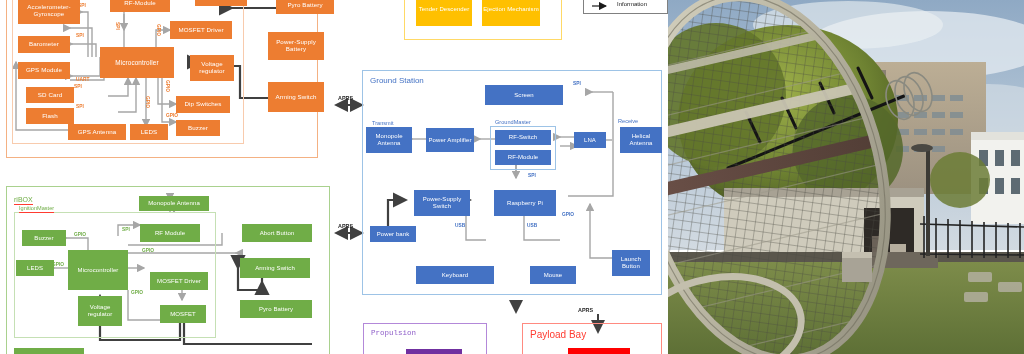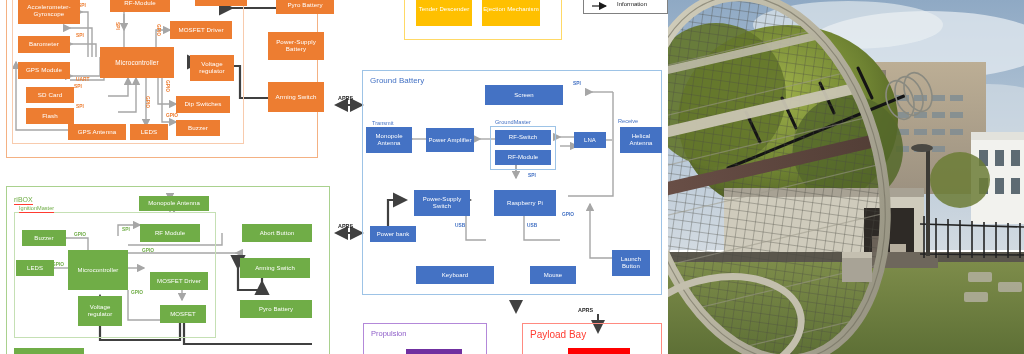--- a/index.html
+++ b/index.html
@@ -263,21 +263,21 @@
   </div>
   <div class="node green" style="left:14px; top:348px; width:70px; height:12px; font-size:6px;"></div>
 
   <div class="edgelabel lbl-green" style="left:74px; top:232px; font-size:4.8px;">GPIO</div>
   <div class="edgelabel lbl-green" style="left:122px; top:227px; font-size:4.8px;">SPI</div>
   <div class="edgelabel lbl-green" style="left:142px; top:248px; font-size:4.8px;">GPIO</div>
   <div class="edgelabel lbl-green" style="left:52px; top:262px; font-size:4.8px;">GPIO</div>
   <div class="edgelabel lbl-green" style="left:131px; top:290px; font-size:4.8px;">GPIO</div>
 
   <div class="group" style="left:362px; top:70px; width:300px; height:225px; border:1.2px solid #9DC3E6;"></div>
-  <div class="gtitle" style="position:absolute; left:370px; top:76px; font-size:8px; color:#4472C4;">Ground Battery</div>
+  <div class="gtitle" style="position:absolute; left:370px; top:76px; font-size:8px; color:#4472C4;">Ground Station</div>
 
   <div class="group" style="left:490px; top:126px; width:66px; height:44px; border:1.1px solid #9DC3E6;"></div>
   <div class="gtitle" style="position:absolute; left:495px; top:119px; font-size:5.6px; color:#4472C4; font-weight:400;">GroundMaster</div>
 
   <div class="edgelabel lbl-blue" style="left:372px; top:120px; font-size:5.6px; font-weight:400;">Transmit</div>
   <div class="edgelabel lbl-blue" style="left:618px; top:118px; font-size:5.6px; font-weight:400;">Receive</div>
 
   <div class="node blue" style="left:485px; top:85px; width:78px; height:20px; font-size:6px;">
     <span>Screen</span>
   </div>
@@ -326,21 +326,21 @@
 
   <div class="group" style="left:404px; top:-42px; width:158px; height:82px; border:1.2px solid #FFD966;"></div>
   <div class="node yellow" style="left:416px; top:-8px; width:56px; height:34px; font-size:6px;">
     <span>Tender Descender</span>
   </div>
   <div class="node yellow" style="left:482px; top:-8px; width:58px; height:34px; font-size:6px;">
     <span>Ejection Mechanism</span>
   </div>
 
   <div class="group" style="left:363px; top:323px; width:124px; height:60px; border:1.4px solid #B388D9;"></div>
-  <div class="gtitle" style="position:absolute; left:371px; top:329px; font-size:7.5px; color:#8F5FC9;">Propulsion</div>
+  <div class="gtitle" style="position:absolute; left:371px; top:329px; font-size:7.5px; color:#8F5FC9;font-family:Liberation Mono, monospace;">Propulsion</div>
   <div class="node purple" style="left:406px; top:349px; width:56px; height:14px;"></div>
 
   <div class="group" style="left:522px; top:323px; width:140px; height:60px; border:1.4px solid #FF8A80;"></div>
   <div class="gtitle" style="position:absolute; left:530px; top:329px; font-size:10px; color:#FF3B30;">Payload Bay</div>
   <div class="node red" style="left:568px; top:348px; width:62px; height:14px;"></div>
 
   <div class="edgelabel lbl-gray" style="left:338px; top:95px; font-size:5.4px; color:#262626;">APRS</div>
   <div class="edgelabel lbl-gray" style="left:338px; top:223px; font-size:5.4px; color:#262626;">APRS</div>
   <div class="edgelabel lbl-gray" style="left:578px; top:307px; font-size:5.4px; color:#262626;">APRS</div>
 

